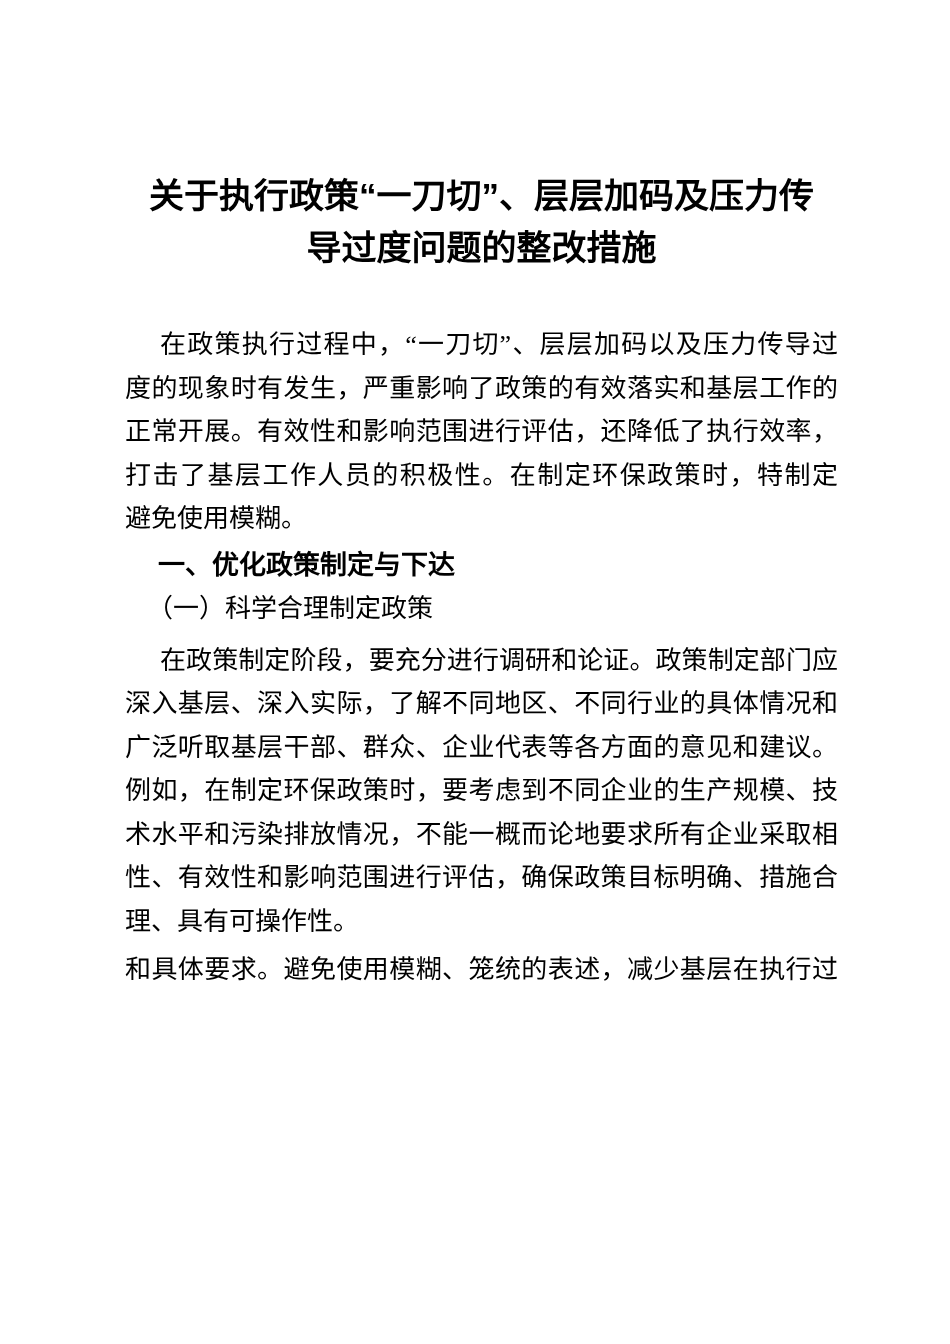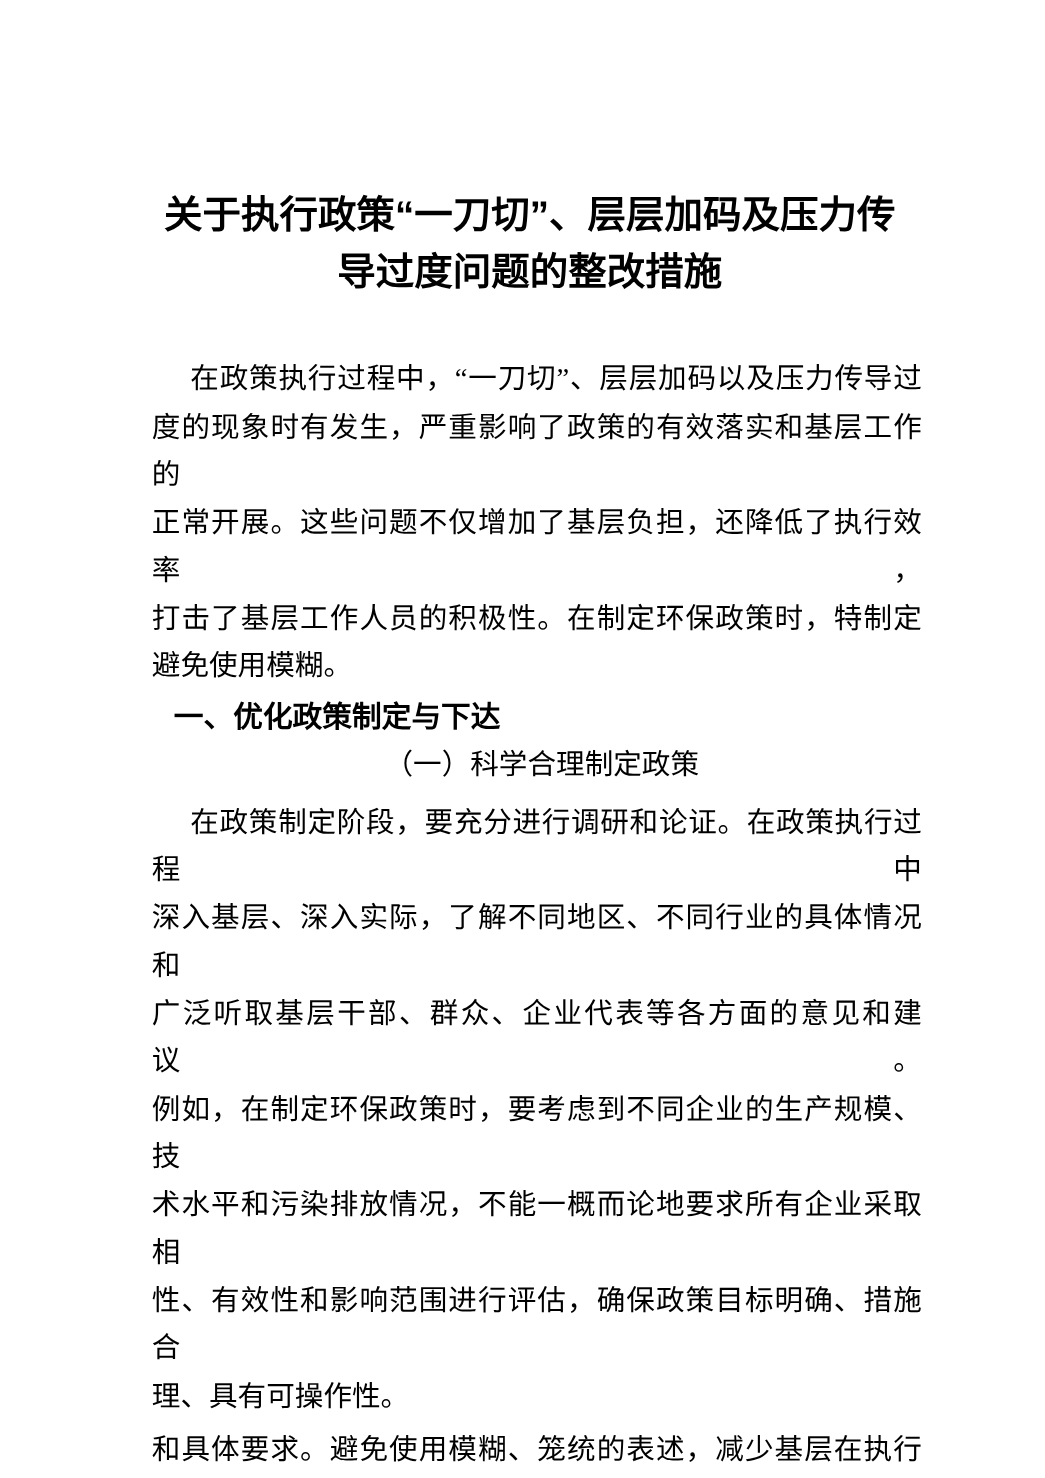--- a/index.html
+++ b/index.html
@@ -32,21 +32,20 @@
     text-align: center;
     letter-spacing: 0px;
   }
   .doc-title .tline { display: block; }
   
   .para { margin-top: 0; }
   .para .ln {
     font-size: 26px;
     line-height: 43.5px;
     white-space: nowrap;
-    margin-left: 13px;
   }
   .para .jl {
     text-align: justify;
     text-align-last: justify;
     white-space: normal;
   }
   .para .last {
     text-align: left;
     text-align-last: left;
   }
@@ -59,50 +58,50 @@
     line-height: 43.5px;
     margin-top: 3px;
     margin-left: 33px;
   }
   .h-sub {
     font-weight: 400;
     font-size: 26px;
     line-height: 43.5px;
     margin-left: 22px;
   }
-  .h-sub-1 { margin-top: 0; text-align: center; }
+  .h-sub-1 { margin-top: 0; }
   .h-sub-2 { margin-top: 7px; }
   .para-sub1 { margin-top: 8px; }
   .para-sub2 { margin-top: 5px; }
 </style>
 </head>
 <body>
 
 <div class="page">
   <div class="content">
 
     <h1 class="doc-title">
       <span class="tline">关于执行政策“一刀切”、层层加码及压力传</span>
       <span class="tline">导过度问题的整改措施</span>
     </h1>
 
     <div class="para intro">
       <div class="ln jl indent">在政策执行过程中，“一刀切”、层层加码以及压力传导过</div>
       <div class="ln jl">度的现象时有发生，严重影响了政策的有效落实和基层工作的</div>
-      <div class="ln jl">正常开展。这些问题不仅增加了基层负担，还降低了执行效率，</div>
+      <div class="ln jl">正常开展。有效性和影响范围进行评估，还降低了执行效率，</div>
       <div class="ln jl">打击了基层工作人员的积极性。在制定环保政策时，特制定</div>
       <div class="ln last">避免使用模糊。</div>
     </div>
 
     <h2 class="h-section">一、优化政策制定与下达</h2>
 
     <h3 class="h-sub h-sub-1">（一）科学合理制定政策</h3>
 
     <div class="para para-sub1">
-      <div class="ln jl indent">在政策制定阶段，要充分进行调研和论证。在政策执行过程中</div>
+      <div class="ln jl indent">在政策制定阶段，要充分进行调研和论证。政策制定部门应</div>
       <div class="ln jl">深入基层、深入实际，了解不同地区、不同行业的具体情况和</div>
       <div class="ln jl">广泛听取基层干部、群众、企业代表等各方面的意见和建议。</div>
       <div class="ln jl">例如，在制定环保政策时，要考虑到不同企业的生产规模、技</div>
       <div class="ln jl">术水平和污染排放情况，不能一概而论地要求所有企业采取相</div>
       <div class="ln jl">性、有效性和影响范围进行评估，确保政策目标明确、措施合</div>
       <div class="ln last">理、具有可操作性。</div>
     </div>
 
 
     <div class="para para-sub2">

